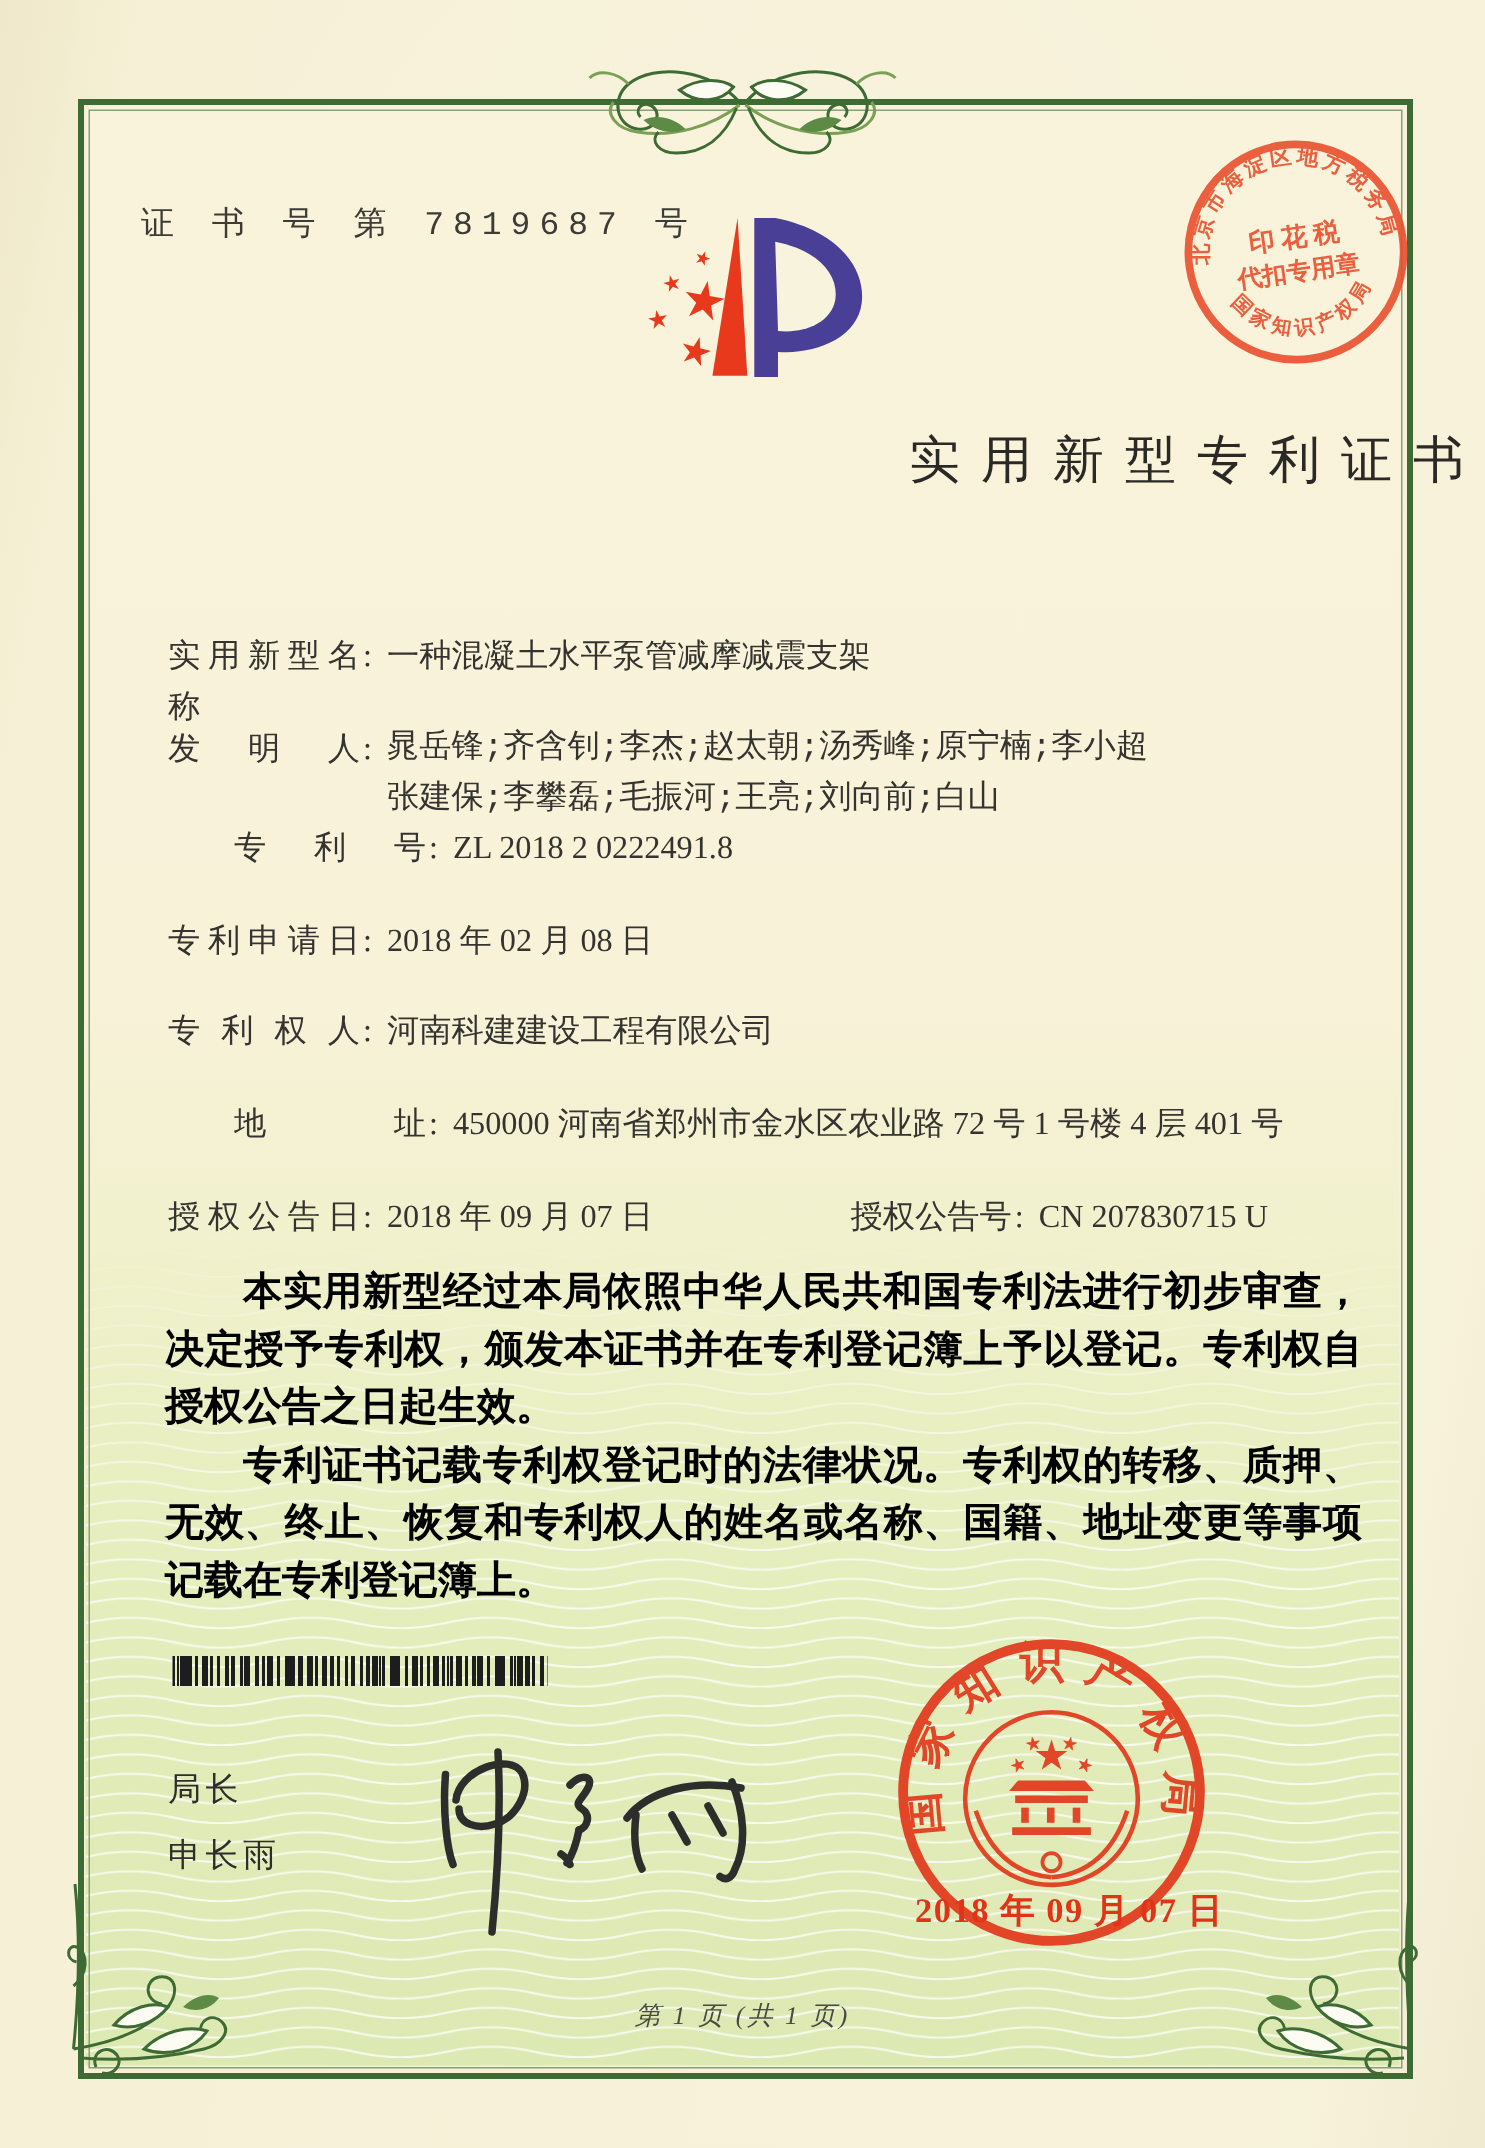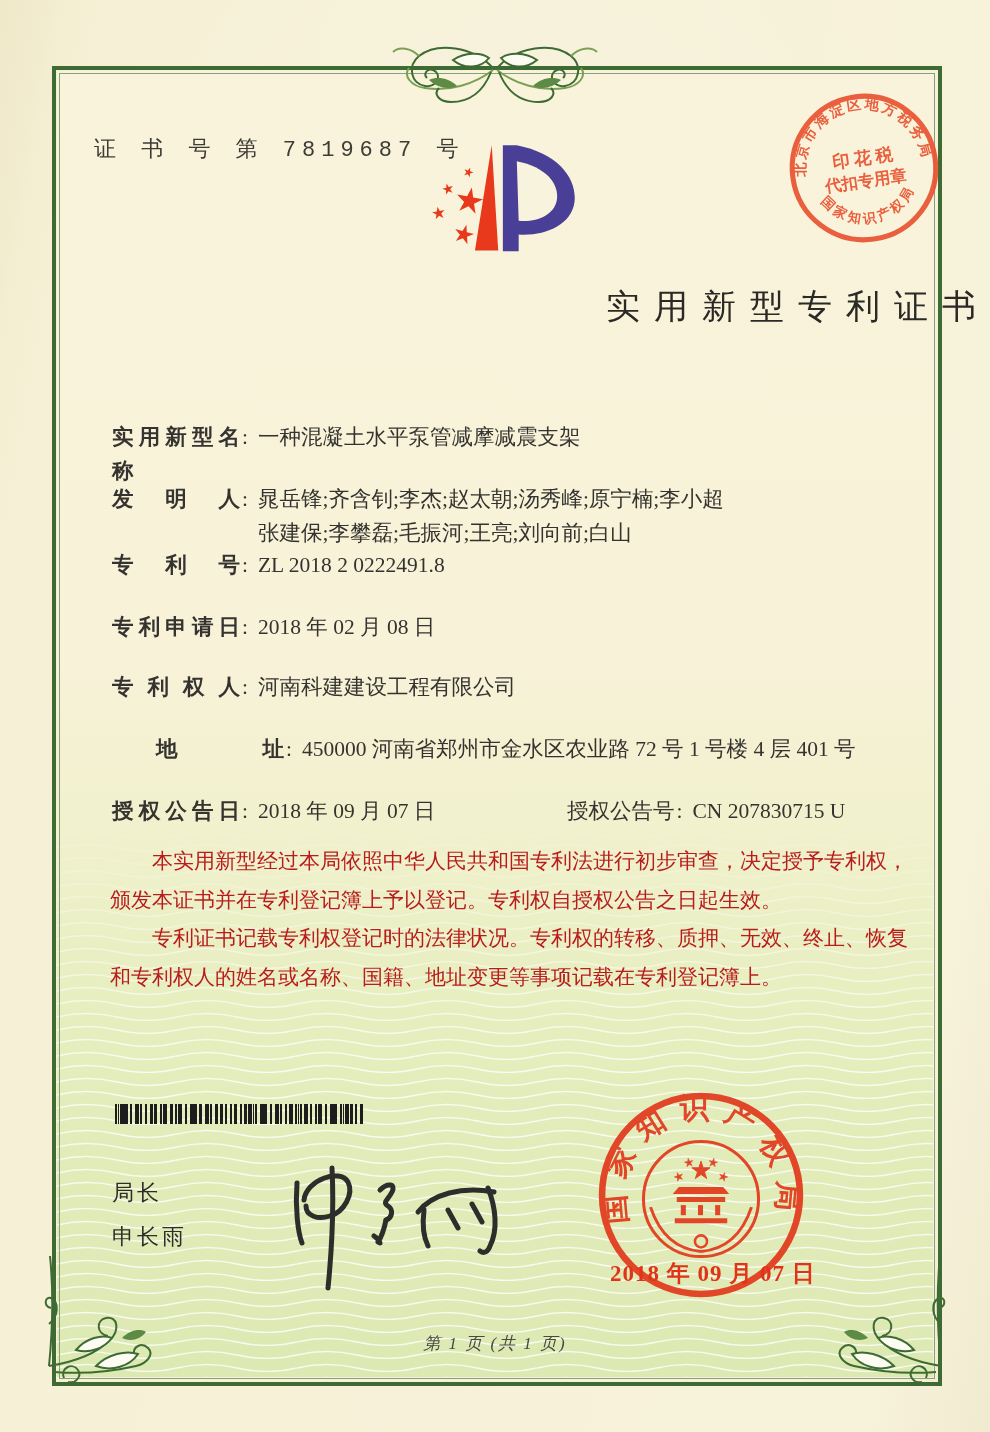--- a/index.html
+++ b/index.html
@@ -36,27 +36,26 @@
   
   .cert-no{left:94px;top:134px;font-size:22px;letter-spacing:6px;color:#3d3b36;font-family:Liberation Mono, monospace;}
   .title{
     left:0;top:284px;width:100%;text-align:right;
     font-size:34px;font-weight:400;letter-spacing:14px;color:#2b2926;
   }
   .frow{position:absolute;left:112px;width:800px;font-size:21.5px;line-height:34px;}
   .flabel{
     display:inline-block;width:128px;text-align:justify;text-align-last:justify;
     vertical-align:top;
-    font-weight:bold;
   }
   .fcolon{display:inline-block;vertical-align:top;padding:0 10px 0 2px;}
   .fvalue{display:inline-block;vertical-align:top;max-width:630px;}
   .paras{
-    left:110px;top:842px;width:798px;font-size:21px;line-height:38.5px;
-    text-align:justify;color:#b91c1c;
+    left:110px;top:842px;width:798px;font-size:26px;line-height:38.5px;
+    text-align:justify;color:#000000;font-weight:bold;
   }
   .paras p{margin:0;text-indent:2em;}
   .barcode{
     left:115px;top:1104px;width:250px;height:20px;
     background:
       repeating-linear-gradient(90deg,#1d1d1d 0 2px,transparent 2px 5px),
       repeating-linear-gradient(90deg,#1d1d1d 0 1px,transparent 1px 9px),
       repeating-linear-gradient(90deg,#1d1d1d 0 3px,transparent 3px 14px);
     background-position:0 0,3px 0,7px 0;
   }
@@ -162,26 +161,26 @@
   <text x="80" y="76" text-anchor="middle" font-size="17" font-weight="700" fill="#e94f2e">印 花 税</text>
   <text x="80" y="98" text-anchor="middle" font-size="16" font-weight="700" fill="#e94f2e">代扣专用章</text>
 </svg>
 
 <div class="abs title">实用新型专利证书</div>
 
 <div class="abs frow" style="top:420px;">
   <span class="flabel">实用新型名称</span><span class="fcolon">:</span><span class="fvalue">一种混凝土水平泵管减摩减震支架</span>
 </div>
 <div class="abs frow" style="top:482px;">
-  <span class="flabel">发明人</span><span class="fcolon">:</span><span class="fvalue" style="width:630px;">
+  <span class="flabel">发明人</span><span class="fcolon">:</span><span class="fvalue" style="width:630px;font-family:Liberation Mono, monospace;">
     <span>晁岳锋;齐含钊;李杰;赵太朝;汤秀峰;原宁楠;李小超</span><br>
     <span>张建保;李攀磊;毛振河;王亮;刘向前;白山</span>
   </span>
 </div>
-<div class="abs frow" style="top:548px;">
+<div class="abs frow" style="top:548px;margin-left:44px;">
   <span class="flabel">专利号</span><span class="fcolon">:</span><span class="fvalue">ZL 2018 2 0222491.8</span>
 </div>
 <div class="abs frow" style="top:610px;">
   <span class="flabel">专利申请日</span><span class="fcolon">:</span><span class="fvalue">2018 年 02 月 08 日</span>
 </div>
 <div class="abs frow" style="top:670px;">
   <span class="flabel">专利权人</span><span class="fcolon">:</span><span class="fvalue">河南科建建设工程有限公司</span>
 </div>
 <div class="abs frow" style="top:732px;margin-left:44px;">
   <span class="flabel">地址</span><span class="fcolon">:</span><span class="fvalue">450000 河南省郑州市金水区农业路 72 号 1 号楼 4 层 401 号</span>

